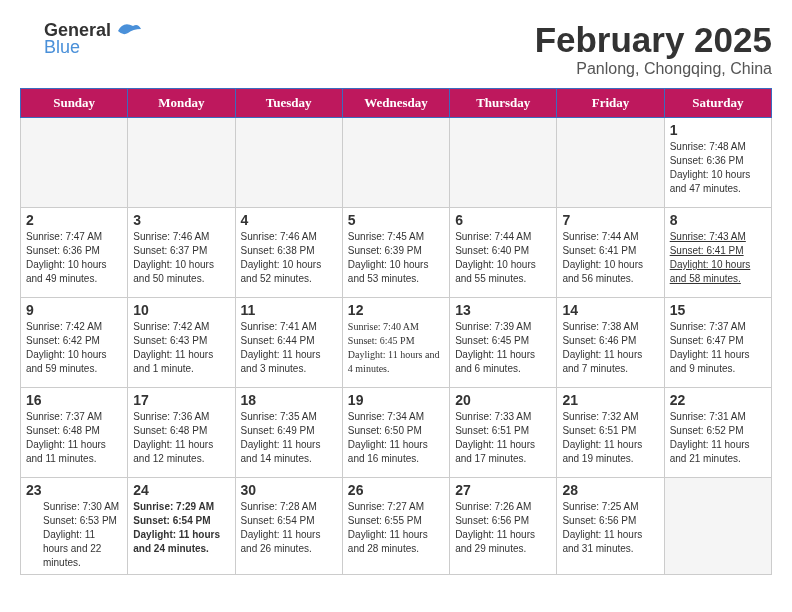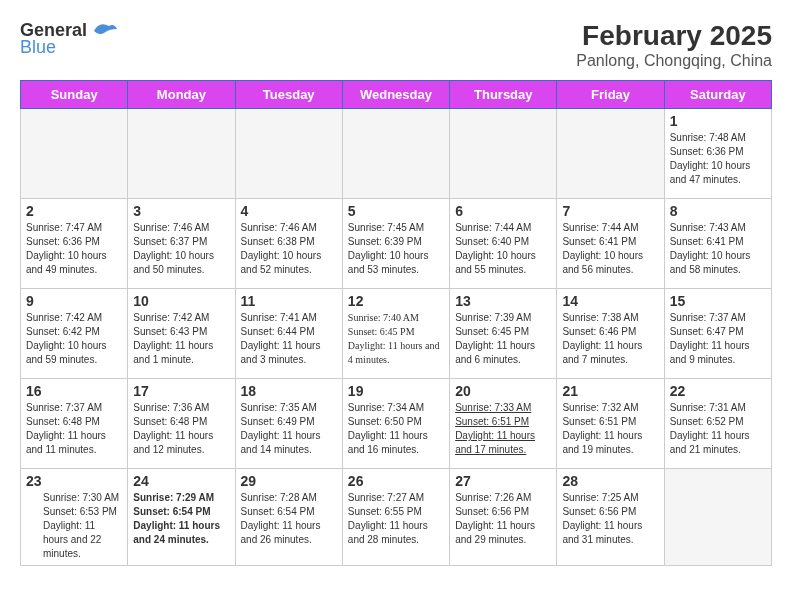--- a/index.html
+++ b/index.html
@@ -8,20 +8,21 @@
       background: #fff;
       width: 792px;
       min-height: 612px;
       padding: 20px;
     }
     .header-area {
       display: flex;
       justify-content: space-between;
       align-items: flex-start;
       margin-bottom: 10px;
+      margin-left: 24px;
     }
     .logo {
       display: flex;
       align-items: center;
     }
     .logo-text-general {
       font-size: 18px;
       font-weight: bold;
       color: #333;
     }
@@ -32,42 +33,44 @@
     }
     .logo-icon {
       width: 30px;
       height: 20px;
       margin-left: 2px;
     }
     .title-area {
       text-align: right;
     }
     .calendar-title {
-      font-size: 28px;
+      font-size: 35px;
       font-weight: bold;
       color: #333;
+      text-align: center;
     }
     .calendar-subtitle {
       font-size: 16px;
       color: #555;
       text-align: right;
     }
     table {
       width: 100%;
       border-collapse: collapse;
       table-layout: fixed;
     }
     .day-header {
-      background: #d946ef;
+      background: #be185d;
       color: #fff;
       text-align: center;
       padding: 6px 4px;
       font-size: 13px;
       font-weight: bold;
       border: 1px solid #3a6bbf;
+      font-family: Liberation Serif, serif;
     }
     .day-cell {
       border: 1px solid #ccc;
       vertical-align: top;
       padding: 4px 5px;
       height: 90px;
       background: #fff;
     }
     .day-cell.empty {
       background: #f5f5f5;
@@ -165,21 +168,21 @@
 Daylight: 10 hours and 55 minutes.</div>
         </td>
         <td class="day-cell">
           <span class="day-num">7</span>
           <div class="day-info" style="white-space: pre-line;">Sunrise: 7:44 AM
 Sunset: 6:41 PM
 Daylight: 10 hours and 56 minutes.</div>
         </td>
         <td class="day-cell">
           <span class="day-num">8</span>
-          <div class="day-info" style="white-space: pre-line;">Sunrise: 7:43 AM
+          <div class="day-info" style="white-space: pre-line; text-decoration: underline;">Sunrise: 7:43 AM
 Sunset: 6:41 PM
 Daylight: 10 hours and 58 minutes.</div>
         </td>
       </tr>
       <tr>
         <td class="day-cell">
           <span class="day-num">9</span>
           <div class="day-info" style="white-space: pre-line;">Sunrise: 7:42 AM
 Sunset: 6:42 PM
 Daylight: 10 hours and 59 minutes.</div>
@@ -241,21 +244,21 @@
 Daylight: 11 hours and 14 minutes.</div>
         </td>
         <td class="day-cell">
           <span class="day-num">19</span>
           <div class="day-info" style="white-space: pre-line;">Sunrise: 7:34 AM
 Sunset: 6:50 PM
 Daylight: 11 hours and 16 minutes.</div>
         </td>
         <td class="day-cell">
           <span class="day-num">20</span>
-          <div class="day-info" style="white-space: pre-line; text-decoration: underline;">Sunrise: 7:33 AM
+          <div class="day-info" style="white-space: pre-line;">Sunrise: 7:33 AM
 Sunset: 6:51 PM
 Daylight: 11 hours and 17 minutes.</div>
         </td>
         <td class="day-cell">
           <span class="day-num">21</span>
           <div class="day-info" style="white-space: pre-line;">Sunrise: 7:32 AM
 Sunset: 6:51 PM
 Daylight: 11 hours and 19 minutes.</div>
         </td>
         <td class="day-cell">
@@ -272,21 +275,21 @@
 Sunset: 6:53 PM
 Daylight: 11 hours and 22 minutes.</div>
         </td>
         <td class="day-cell">
           <span class="day-num">24</span>
           <div class="day-info" style="white-space: pre-line; font-weight: bold;">Sunrise: 7:29 AM
 Sunset: 6:54 PM
 Daylight: 11 hours and 24 minutes.</div>
         </td>
         <td class="day-cell">
-          <span class="day-num">29</span>
+          <span class="day-num">30</span>
           <div class="day-info" style="white-space: pre-line;">Sunrise: 7:28 AM
 Sunset: 6:54 PM
 Daylight: 11 hours and 26 minutes.</div>
         </td>
         <td class="day-cell">
           <span class="day-num">26</span>
           <div class="day-info" style="white-space: pre-line;">Sunrise: 7:27 AM
 Sunset: 6:55 PM
 Daylight: 11 hours and 28 minutes.</div>
         </td>

